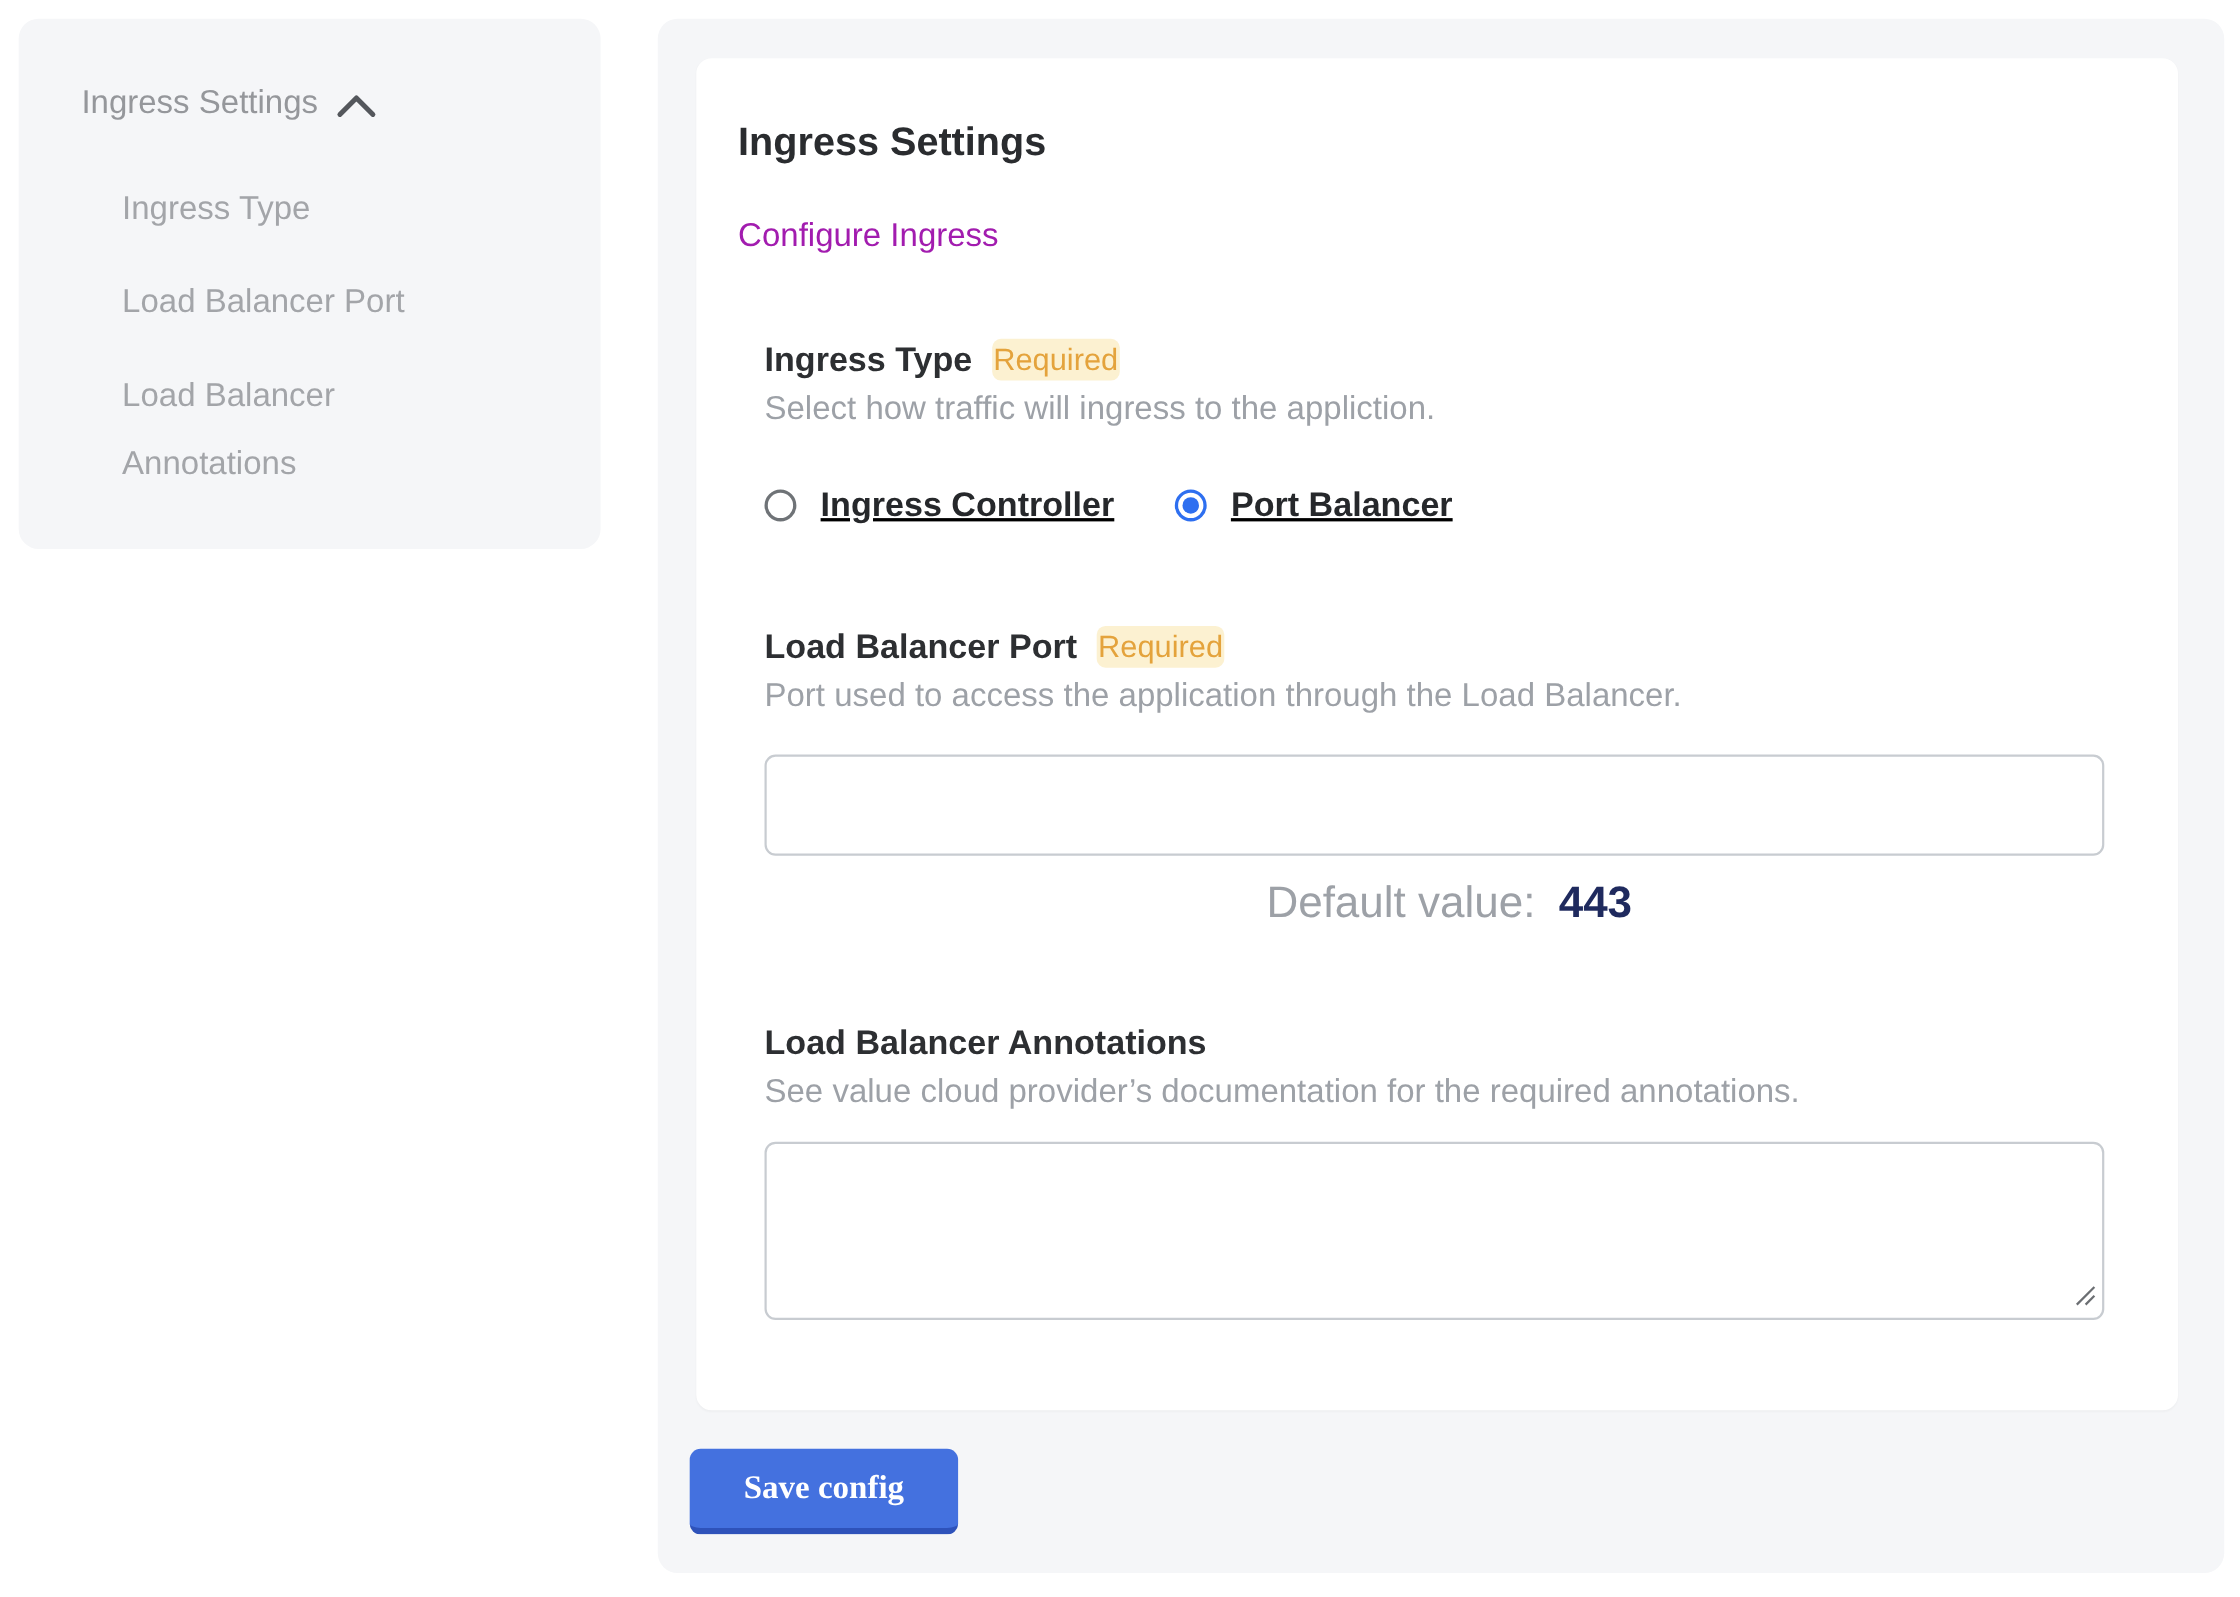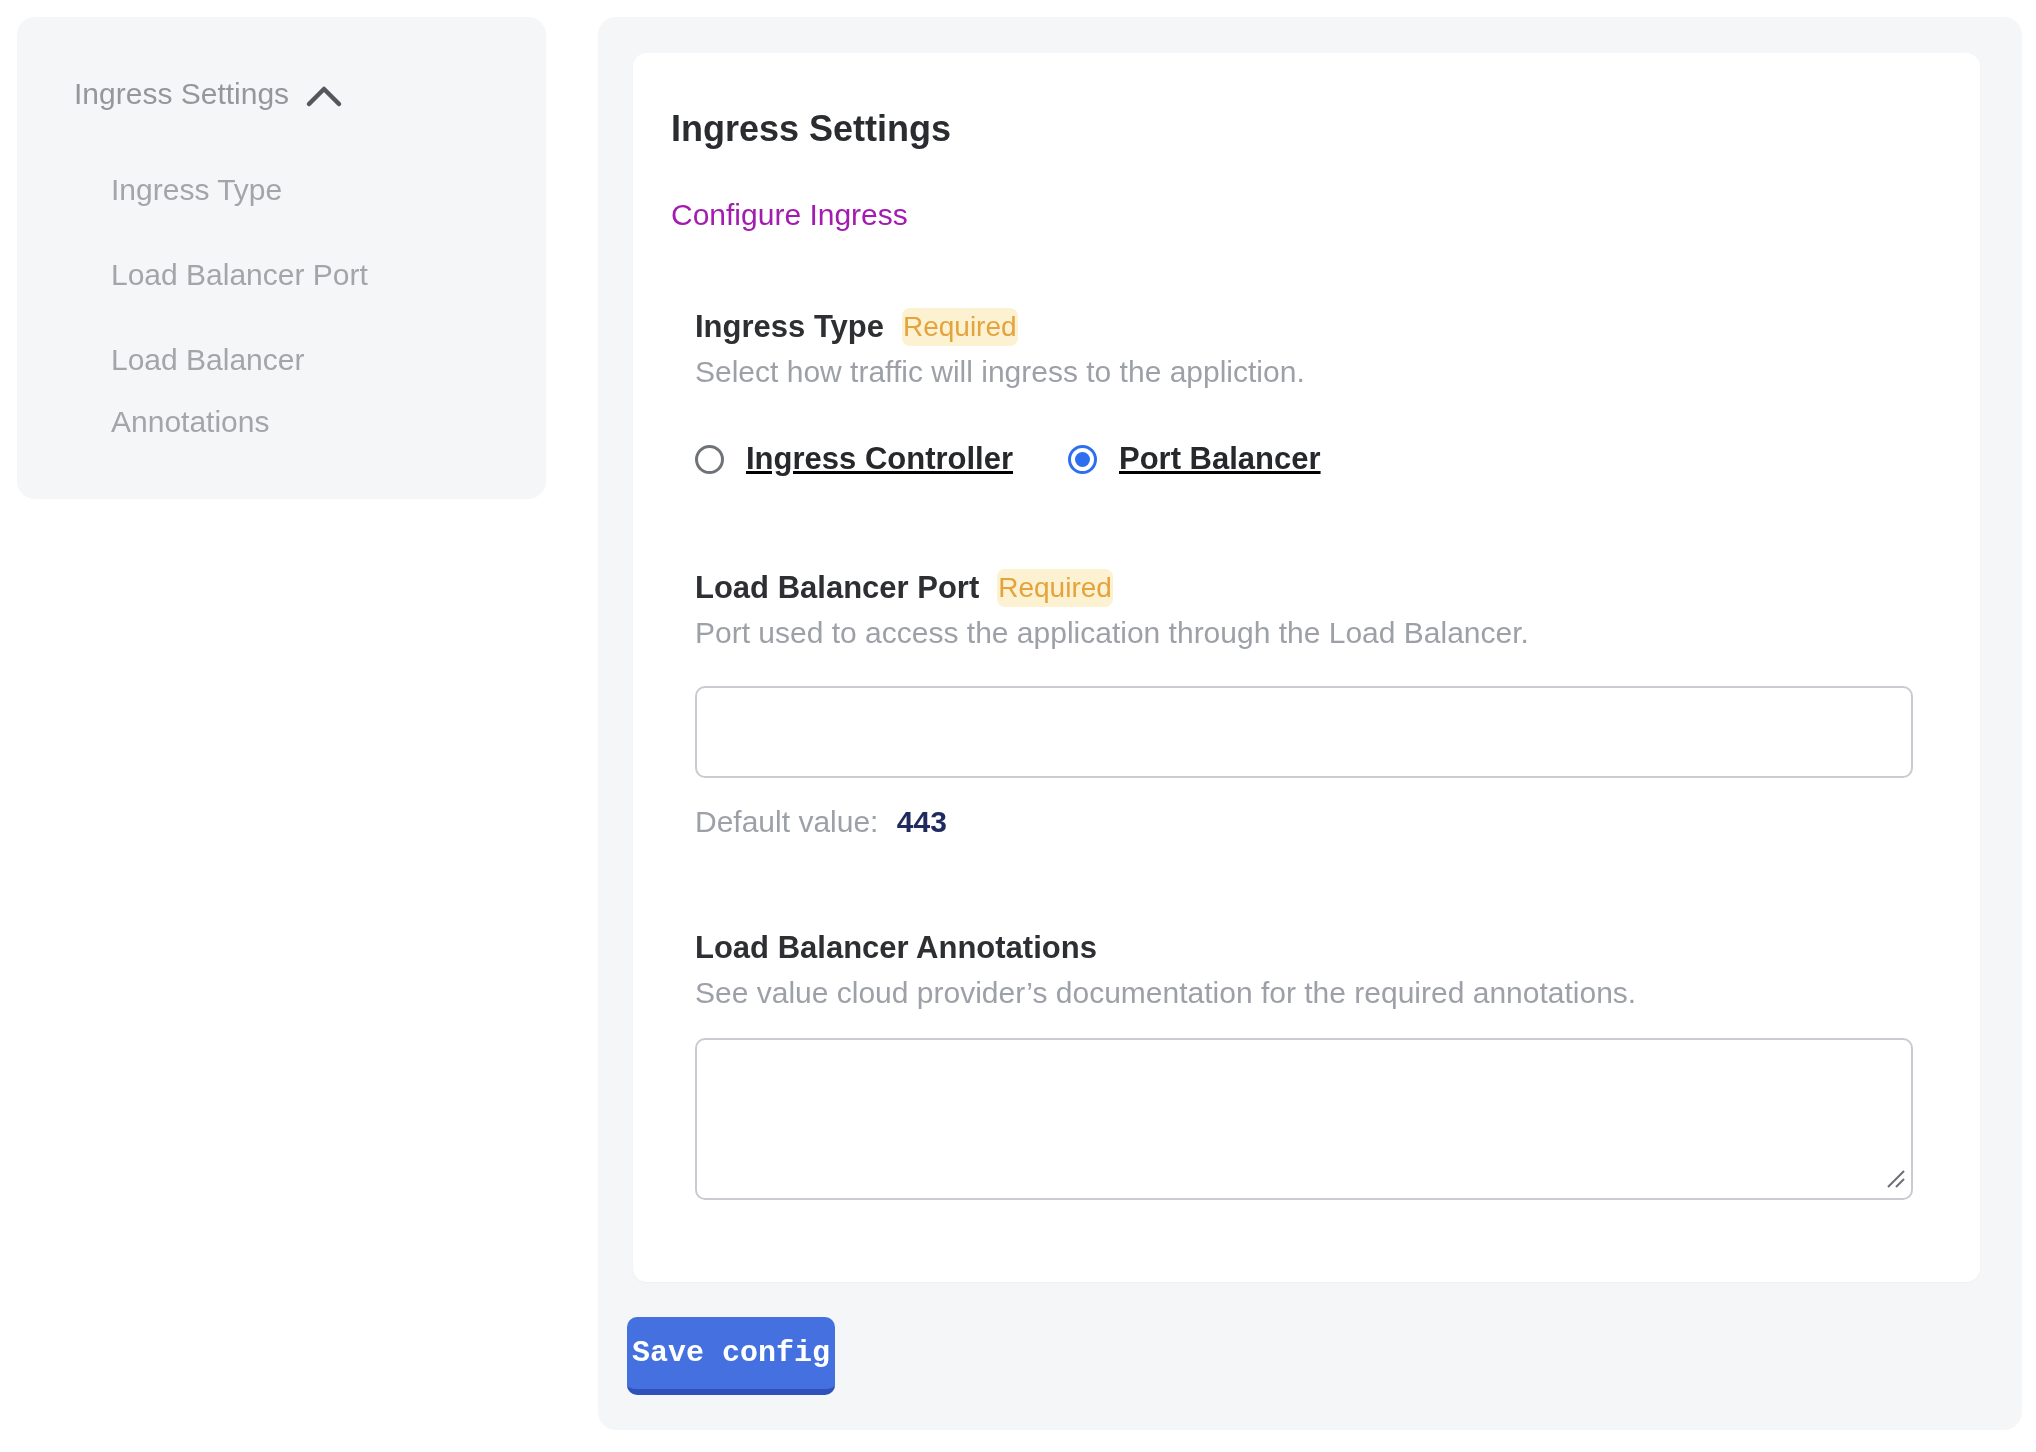--- a/index.html
+++ b/index.html
@@ -61,38 +61,38 @@
   .radio-dot { width:15px; height:15px; border-radius:50%; background:transparent; }
   .radio-option.selected .radio-dot { background:#2e6ff0; }
   .radio-label { font-size:31px; font-weight:600; color:#26282b; }
 
   
   .text-input {
     margin-top:36px; width:1218px; height:92px;
     border:2px solid #c8ccd1; border-radius:10px; background:#ffffff;
     font-size:30px; padding:0 20px; color:#2d2f32; outline:none; display:block;
   }
-  .default-line { margin-top:26px; font-size:30px; line-height:35px; color:#9da1a7; }
+  .default-line { margin-top:26px; font-size:40px; line-height:35px; color:#9da1a7;text-align:center; }
   .default-value { color:#1f2a5e; font-weight:700; margin-left:10px; }
 
   .textarea-wrap { position:relative; margin-top:28px; width:1218px; height:162px; }
   .annotations-textarea {
     width:100%; height:100%; resize:none; outline:none; display:block;
     border:2px solid #c8ccd1; border-radius:10px; background:#ffffff;
     font-size:30px; padding:14px 20px; color:#2d2f32;
     font-family:"Liberation Sans","DejaVu Sans",sans-serif;
   }
   .resize-grip { position:absolute; right:6px; bottom:6px; cursor:nwse-resize; }
 
   
   .save-button {
-    position:absolute; left:29px; top:1300px; width:208px; height:78px;
+    position:absolute; left:29px; top:1300px; width:244px; height:78px;
     background:#4471df; border:none; border-bottom:6px solid #2e52ba;
     border-radius:10px; color:#ffffff; font-size:30px; font-weight:700;
-    font-family:Liberation Mono, monospace;
+    font-family:Liberation Serif, serif;
     display:flex; align-items:center; justify-content:center; cursor:pointer;
   }
 </style>
 </head>
 <body>
 
 <nav class="sidebar">
   <div class="sidebar-header">
     <span>Ingress Settings</span>
     <span>

